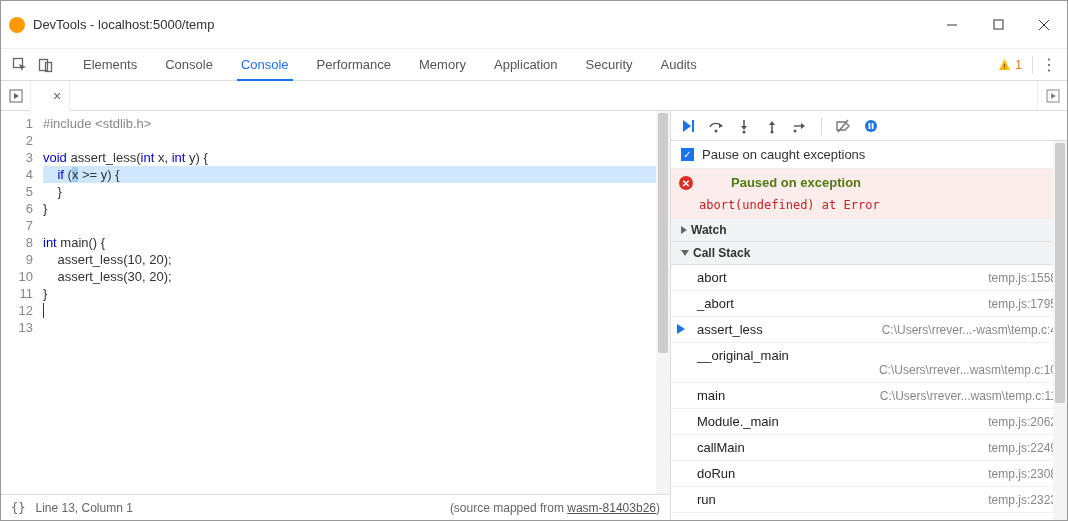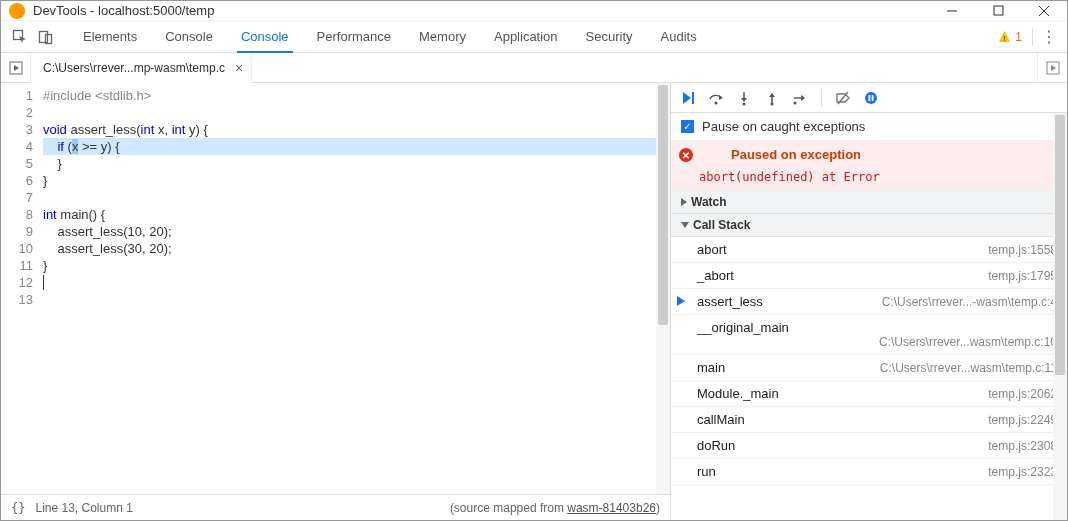--- a/index.html
+++ b/index.html
@@ -1,18 +1,18 @@
 <!DOCTYPE html>
 <html><head>
 <meta charset="utf-8">
 <style>
 * { margin: 0; padding: 0; box-sizing: border-box; font-family: "Segoe UI", Arial, sans-serif; }
 body { background: #fff; font-size: 12px; color: #333; }
 .window { width: 1068px; height: 521px; border: 1px solid #999; display: flex; flex-direction: column; background: #fff; }
-.titlebar { height: 20px; display: flex; align-items: center; padding: 0 0 0 8px; border-bottom: 1px solid #eee; }
+.titlebar { height: 48px; display: flex; align-items: center; padding: 0 0 0 8px; border-bottom: 1px solid #eee; }
 .titlebar .icon { width: 16px; height: 16px; border-radius: 50%; background: #f90; margin-right: 8px; flex-shrink:0; }
 .titlebar .title { flex: 1; font-size: 13px; color: #333; }
 .winbtn { width: 46px; height: 32px; display: flex; align-items: center; justify-content: center; color: #444; font-size: 13px; }
 .winbtn.close { font-size: 16px; }
 .tabs { height: 32px; display: flex; align-items: center; padding: 0 6px; gap: 0; border-bottom: 1px solid #ddd; }
 .tabs .tool { width: 26px; height: 26px; display:flex; align-items:center; justify-content:center; color:#666; }
 .tabs .tab { padding: 0 14px; height: 32px; display: flex; align-items: center; font-size: 13px; color: #555; position: relative; }
 .tabs .tab.active { color: #1a73e8; }
 .tabs .tab.active::after { content:""; position:absolute; bottom:0; left:10px; right:10px; height:2px; background:#1a73e8; }
 .tabs .spacer { flex:1; }
@@ -41,21 +41,21 @@
 .dbtn { width:22px; height:22px; display:flex; align-items:center; justify-content:center; color:#666;}
 .dbtn svg { width:16px; height:16px; }
 .dbtn.active { color:#1a73e8; }
 .dbtn.break svg circle { fill:#1a73e8; }
 .vsep { width:1px; height:18px; background:#ddd; margin:0 4px;}
 .debug-body { flex:1; overflow:auto; position:relative;}
 .row { padding:6px 10px; border-bottom:1px solid #eee; font-size:13px; display:flex; align-items:center; gap:8px;}
 .row.excp-hdr { background:#fff; }
 .row.excp { background:#fdecec; flex-direction:column; align-items:flex-start; padding:6px 10px 6px 28px; position:relative;}
 .row.excp .badge { position:absolute; left:8px; top:7px; width:14px; height:14px; border-radius:50%; background:#d93025; color:#fff; font-size:10px; display:flex; align-items:center; justify-content:center; font-weight:bold;}
-.row.excp .t1 { color:#c2410c; font-weight:600;padding-left:32px;}
+.row.excp .t1 { color:#4d7c0f; font-weight:600;padding-left:32px;}
 .row.excp .t2 { color:#c5221f; font-family:Consolas,Menlo,monospace; font-size:12px;}
 .section-hdr { padding:4px 10px; background:#f1f3f4; color:#333; font-size:12px; border-bottom:1px solid #e0e0e0; display:flex; align-items:center; gap:4px;font-weight:bold;}
 .tri { display:inline-block; width:0; height:0; }
 .tri.right { border-top:4px solid transparent; border-bottom:4px solid transparent; border-left:6px solid #666;}
 .tri.down { border-left:4px solid transparent; border-right:4px solid transparent; border-top:6px solid #666;}
 .stack-item { padding:5px 10px 5px 26px; border-bottom:1px solid #f0f0f0; display:flex; align-items:center; font-size:13px; position:relative;}
 .stack-item .fnname { flex:0 0 auto; color:#222;}
 .stack-item .loc { margin-left:auto; color:#888; font-size:12px; text-align:right;}
 .stack-item.current::before { content:""; position:absolute; left:6px; top:7px; width:0; height:0; border-top:5px solid transparent; border-bottom:5px solid transparent; border-left:8px solid #1a73e8;}
 .stack-item.wrap { flex-direction:column; align-items:flex-start;}
@@ -128,21 +128,20 @@
   </div>
 
   <div class="subtabs">
     <div class="navbtn">
       <svg width="14" height="14" viewBox="0 0 14 14">
           <rect x="1" y="1" width="12" height="12" fill="none" stroke="#666"></rect>
           <polygon points="5,4 10,7 5,10" fill="#666"></polygon>
         </svg>
     </div>
     <div class="filetab">
-      <span>C:\Users\rrever...mp-wasm\temp.c</span>
       <span class="x">×</span>
     </div>
     <div class="spacer"></div>
     <div class="navbtn" style="border-right:none;border-left:1px solid #eee">
       <svg width="14" height="14" viewBox="0 0 14 14">
           <rect x="1" y="1" width="12" height="12" fill="none" stroke="#888"></rect>
           <polygon points="5,4 10,7 5,10" fill="#888"></polygon>
         </svg>
     </div>
   </div>

